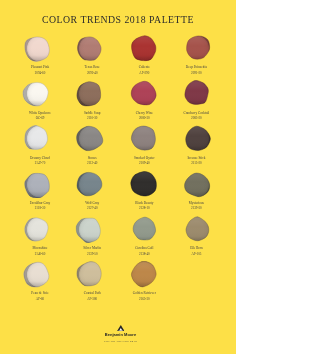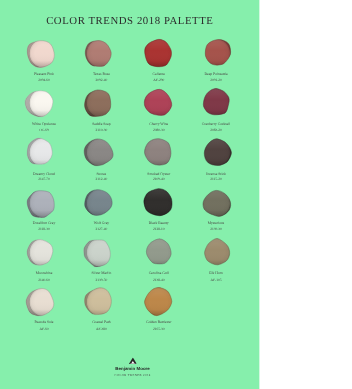--- a/index.html
+++ b/index.html
@@ -1,19 +1,19 @@
 <!DOCTYPE html>
 <html><head>
 <meta charset="utf-8">
 <title>Color Trends 2018 Palette</title>
 <style>
   html,body{margin:0;padding:0;}
   body{width:236px;height:354px;background:#ffffff;overflow:hidden;
        font-family:"Liberation Serif",serif;color:#3a3a3a;}
-  #page{position:relative;width:236px;height:354px;background:#86efac;}
+  #page{position:relative;width:236px;height:354px;background:#fde047;}
   #title{position:absolute;left:0;top:13.8px;width:236px;text-align:center;
          font-size:9.8px;letter-spacing:0.5px;color:#2c2c2c;}
   .cell{position:absolute;width:52px;}
   .blob{position:absolute;left:0;top:0;width:52px;height:27px;}
   .blob svg{position:absolute;left:0;top:0;}
   .cname{position:absolute;left:0;width:52px;text-align:center;font-size:3.35px;
          letter-spacing:0.0px;color:#474442;line-height:3.35px;top:31.4px;}
   .ccode{position:absolute;left:0;width:52px;text-align:center;font-size:3.2px;
          letter-spacing:0.0px;color:#474442;line-height:3.2px;top:36.8px;}
   #footer{position:absolute;left:0;top:318px;width:241px;text-align:center;}

